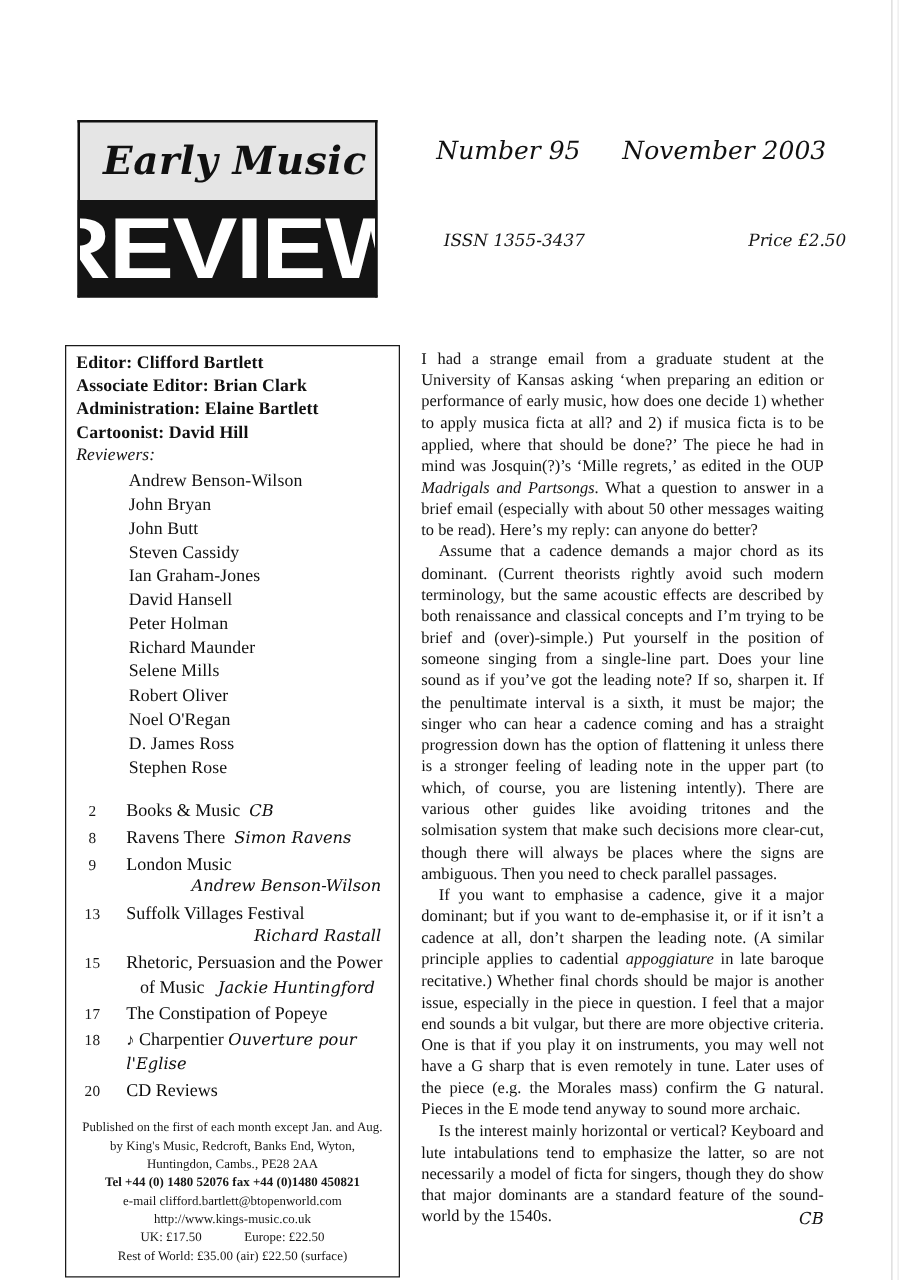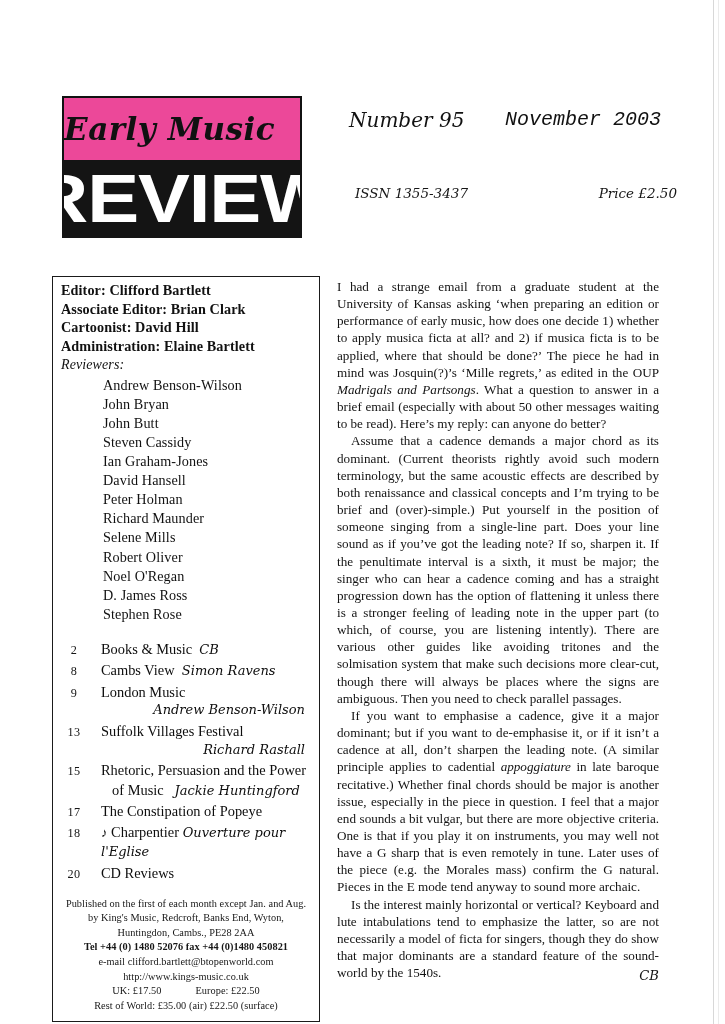--- a/index.html
+++ b/index.html
@@ -42,21 +42,23 @@
     left: 62px;
     top: 96px;
     width: 240px;
   }
   .masthead-title-box {
     border: 2px solid #111;
     border-bottom: none;
     height: 62px;
     display: flex;
     align-items: center;
-    background: #ec4899;
+    justify-content: center;
+    background: #e5e5e5;
+    padding-left: 12px;
   }
   .masthead-title {
     font-family: "DejaVu Serif", serif;
     font-style: italic;
     font-size: 31px;
     font-weight: 700;
     letter-spacing: 0.5px;
     white-space: nowrap;
     color: #111;
   }
@@ -88,21 +90,21 @@
     top: 108px;
     width: 330px;
     display: flex;
     justify-content: space-between;
     font-family: "DejaVu Serif", serif;
     font-style: italic;
     font-size: 20px;
     color: #111;
   }
   .issue-line .num { padding-left: 4px; }
-  .issue-line .date { padding-right: 14px; font-family: Liberation Mono, monospace; }
+  .issue-line .date { padding-right: 14px; }
 
   .issn-line {
     position: absolute;
     left: 355px;
     top: 185px;
     width: 330px;
     display: flex;
     justify-content: space-between;
     font-family: "DejaVu Serif", serif;
     font-style: italic;
@@ -265,22 +267,22 @@
   <div class="issn-line">
     <span class="issn">ISSN 1355-3437</span>
     <span class="price">Price £2.50</span>
   </div>
 
   <div class="left-col">
 
     <div class="staff">
       <div class="staff-row">Editor: Clifford Bartlett</div>
       <div class="staff-row">Associate Editor: Brian Clark</div>
+      <div class="staff-row">Administration: Elaine Bartlett</div>
       <div class="staff-row">Cartoonist: David Hill</div>
-      <div class="staff-row">Administration: Elaine Bartlett</div>
       <div class="reviewers-label">Reviewers:</div>
       <ul class="reviewer-list">
         <li>Andrew Benson-Wilson</li>
         <li>John Bryan</li>
         <li>John Butt</li>
         <li>Steven Cassidy</li>
         <li>Ian Graham-Jones</li>
         <li>David Hansell</li>
         <li>Peter Holman</li>
         <li>Richard Maunder</li>
@@ -294,21 +296,21 @@
 
     <div class="toc">
 
       <div class="toc-item">
         <span class="toc-page">2</span>
         <span class="toc-text"><span class="toc-title">Books &amp; Music</span>&nbsp; <span class="toc-author">CB</span></span>
       </div>
 
       <div class="toc-item">
         <span class="toc-page">8</span>
-        <span class="toc-text"><span class="toc-title">Cambs View</span>&nbsp; <span class="toc-author">Simon Ravens</span></span>
+        <span class="toc-text"><span class="toc-title">Ravens There</span>&nbsp; <span class="toc-author">Simon Ravens</span></span>
       </div>
 
       <div class="toc-item">
         <span class="toc-page">9</span>
         <span class="toc-text">
           <span class="toc-title">London Music</span>
           <span class="toc-sub">Andrew Benson-Wilson</span>
         </span>
       </div>
 

